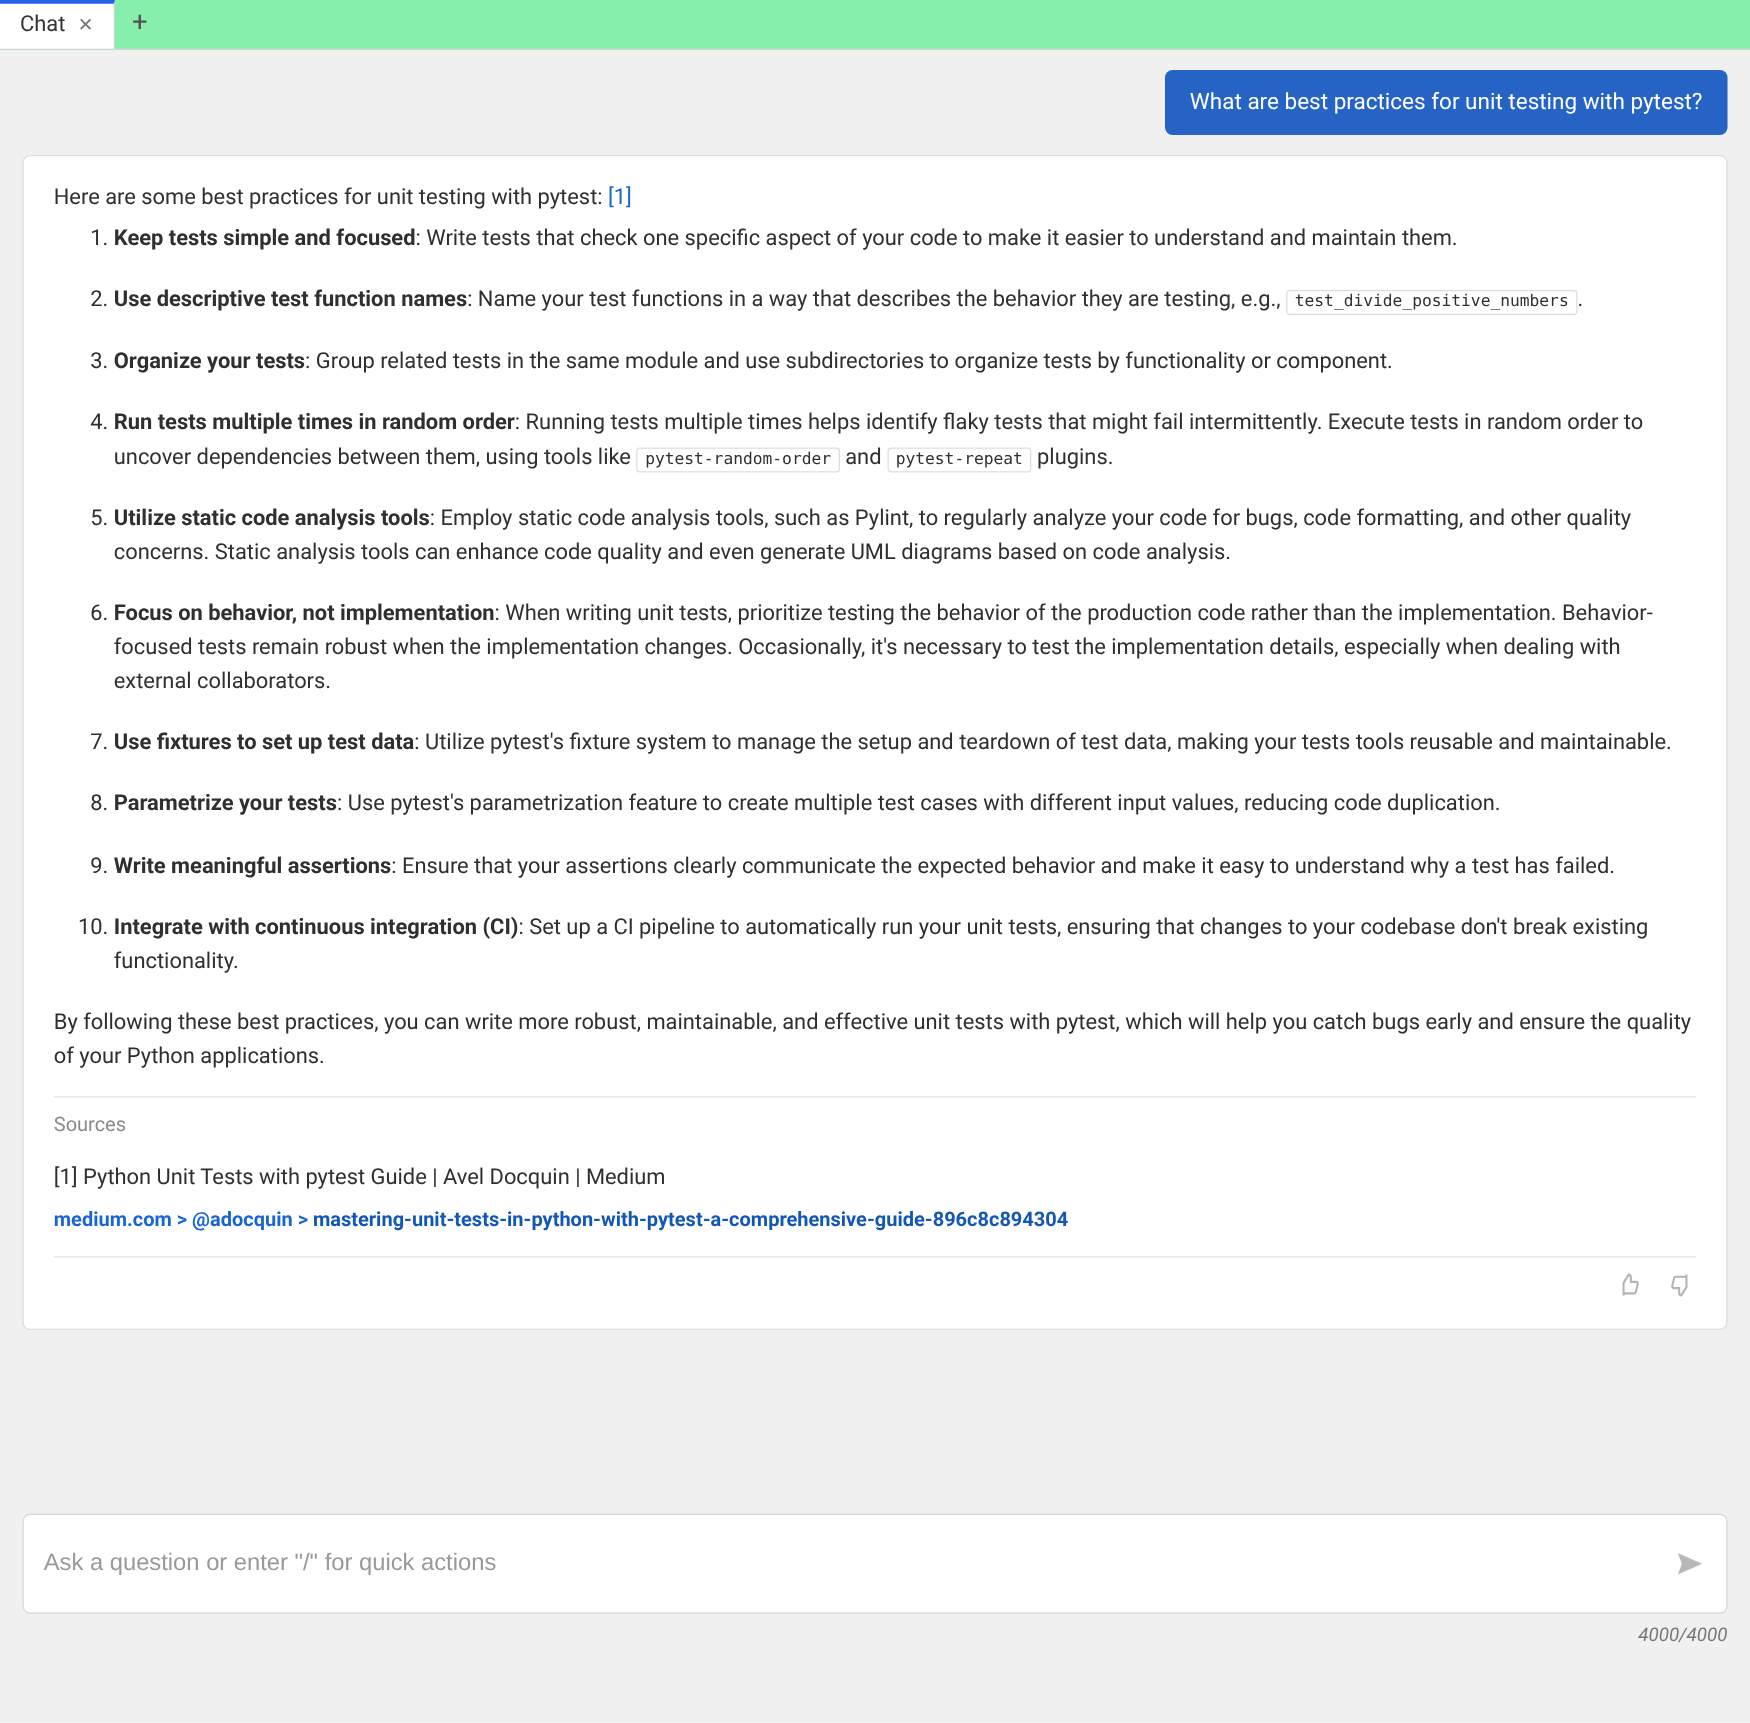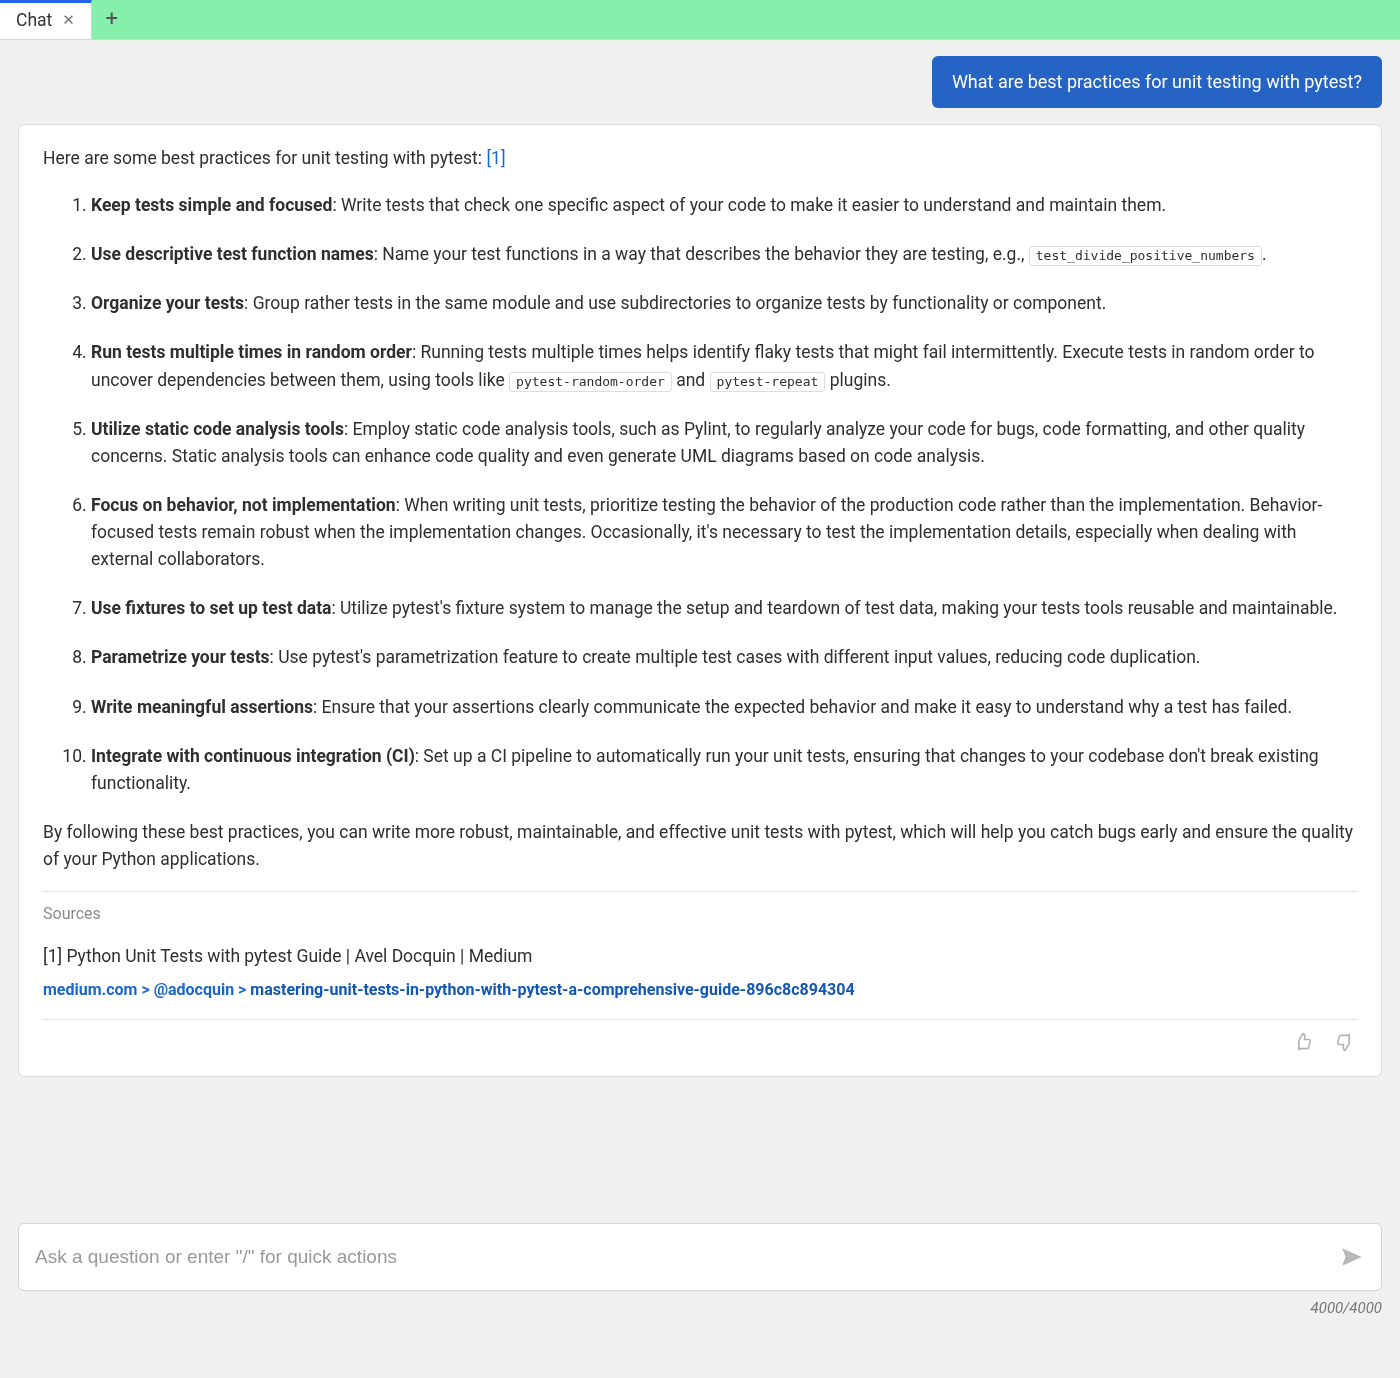--- a/index.html
+++ b/index.html
@@ -46,21 +46,21 @@
       font-size:18px;
       max-width: 60%;
     }
     .assistant-bubble {
       background:#fff;
       border:1px solid #dcdcdc;
       border-radius:6px;
       padding:20px 24px 14px 24px;
       color:#2f2f2f;
     }
-    .assistant-bubble .intro { margin-bottom:20px; }
+    .assistant-bubble .intro { margin-bottom:6px; }
     .citelink { color:#1a66d1; text-decoration:none;}
     .ol { padding-left: 48px; }
     .ol li { margin-bottom: 22px; padding-right:2px;}
     .ol li .bold { font-weight:700; }
     .inline-code {
       font-family: ui-monospace, SFMono-Regular, Menlo, Consolas, monospace;
       background:#fff;
       border:1px solid #ddd;
       border-radius:3px;
       padding:1px 6px 2px 6px;
@@ -76,21 +76,21 @@
     .breadcrumb .bold { color:#1257b6; font-weight:700;}
     .feedback-row { display:flex; justify-content:flex-end; gap:22px; padding:4px 2px 2px 0; color:#b4b4b4;}
     .feedback-row span { cursor:pointer; }
     .input-area {
       position:absolute; left:18px; right:18px; bottom:58px;
     }
     .input-box {
       background:#fff;
       border:1px solid #d5d5d5;
       border-radius:6px;
-      height:68px;
+      height:80px;
       display:flex;
       align-items:center;
       padding:0 16px;
       gap:12px;
     }
     .textinput {
       flex:1;
       border:none; outline:none;
       font-size:19px;
       background:transparent;
@@ -128,21 +128,21 @@
     </div>
 
     <div class="assistant-bubble">
       <p class="intro">
         <span>Here are some best practices for unit testing with pytest: </span><a href="#" class="citelink">[1]</a>
       </p>
 
       <ol class="ol" id="practice-list">
           <li><span class="bold">Keep tests simple and focused</span><span>: Write tests that check one specific aspect of your code to make it easier to understand and maintain them.</span></li>
           <li><span class="bold">Use descriptive test function names</span><span>: Name your test functions in a way that describes the behavior they are testing, e.g., </span><span class="inline-code">test_divide_positive_numbers</span><span>.</span></li>
-          <li><span class="bold">Organize your tests</span><span>: Group rather tests in the same module and use subdirectories to organize tests by functionality or component.</span></li>
+          <li><span class="bold">Organize your tests</span><span>: Group related tests in the same module and use subdirectories to organize tests by functionality or component.</span></li>
           <li><span class="bold">Run tests multiple times in random order</span><span>: Running tests multiple times helps identify flaky tests that might fail intermittently. Execute tests in random order to uncover dependencies between them, using tools like </span><span class="inline-code">pytest-random-order</span><span> and </span><span class="inline-code">pytest-repeat</span><span> plugins.</span></li>
           <li><span class="bold">Utilize static code analysis tools</span><span>: Employ static code analysis tools, such as Pylint, to regularly analyze your code for bugs, code formatting, and other quality concerns. Static analysis tools can enhance code quality and even generate UML diagrams based on code analysis.</span></li>
           <li><span class="bold">Focus on behavior, not implementation</span><span>: When writing unit tests, prioritize testing the behavior of the production code rather than the implementation. Behavior-focused tests remain robust when the implementation changes. Occasionally, it's necessary to test the implementation details, especially when dealing with external collaborators.</span></li>
           <li><span class="bold">Use fixtures to set up test data</span><span>: Utilize pytest's fixture system to manage the setup and teardown of test data, making your tests tools reusable and maintainable.</span></li>
           <li><span class="bold">Parametrize your tests</span><span>: Use pytest's parametrization feature to create multiple test cases with different input values, reducing code duplication.</span></li>
           <li><span class="bold">Write meaningful assertions</span><span>: Ensure that your assertions clearly communicate the expected behavior and make it easy to understand why a test has failed.</span></li>
           <li><span class="bold">Integrate with continuous integration (CI)</span><span>: Set up a CI pipeline to automatically run your unit tests, ensuring that changes to your codebase don't break existing functionality.</span></li>
         </ol>
 
       <p class="outro">By following these best practices, you can write more robust, maintainable, and effective unit tests with pytest, which will help you catch bugs early and ensure the quality of your Python applications.</p>

